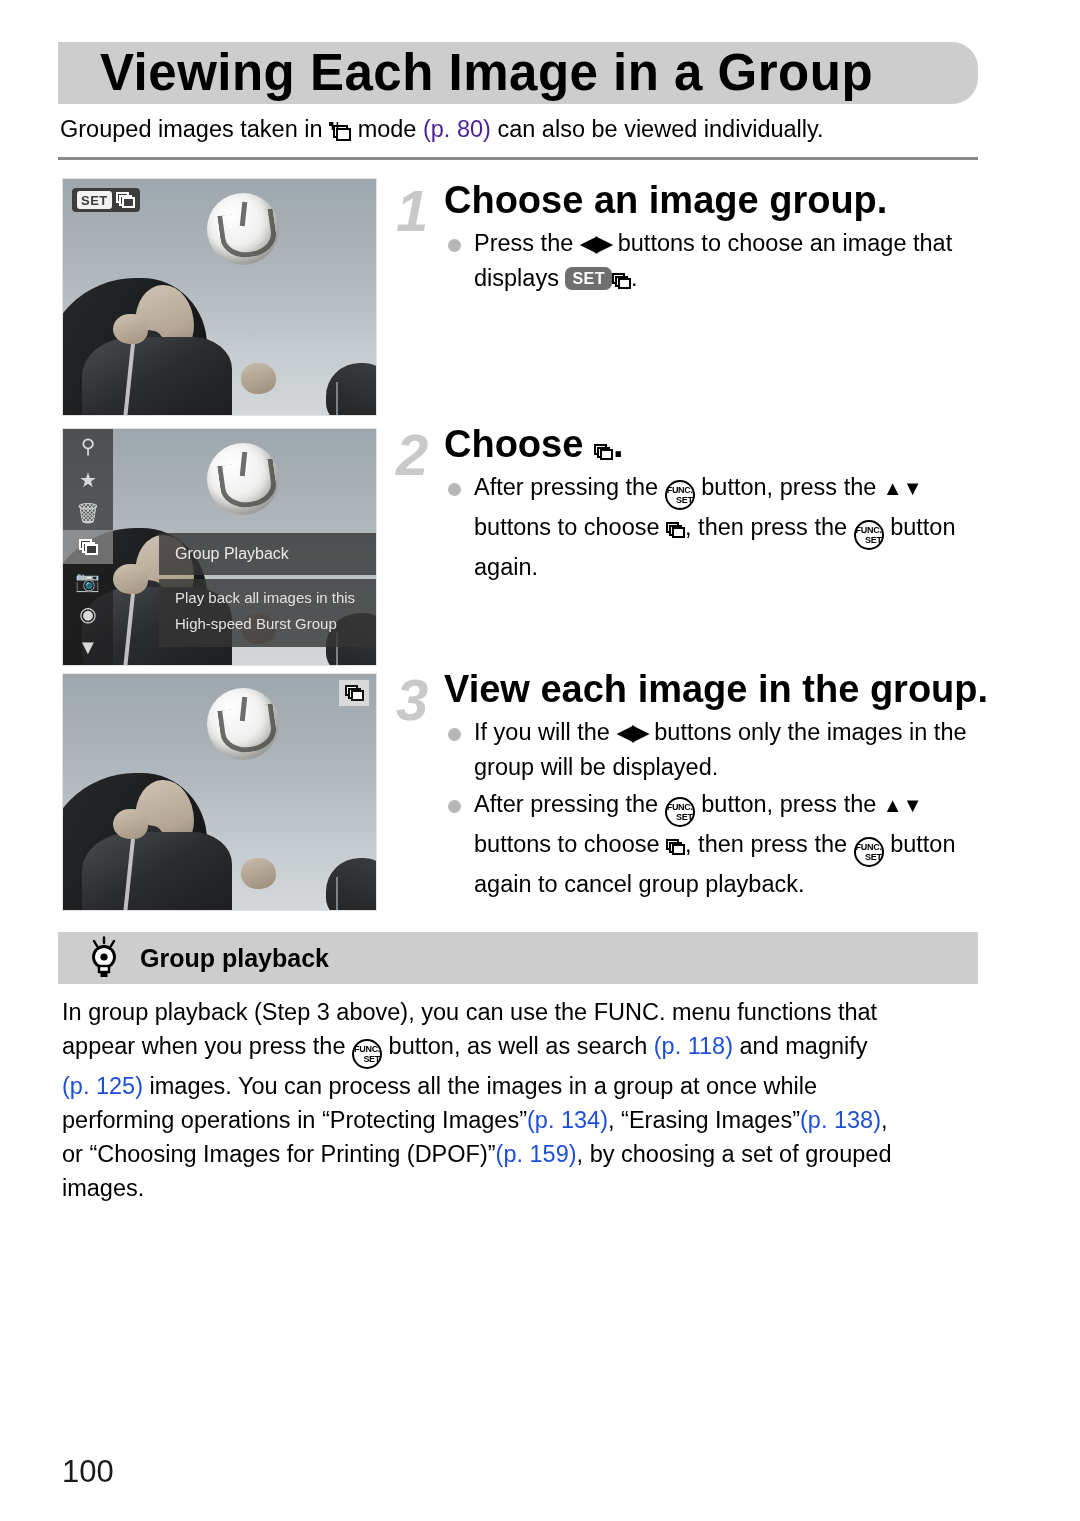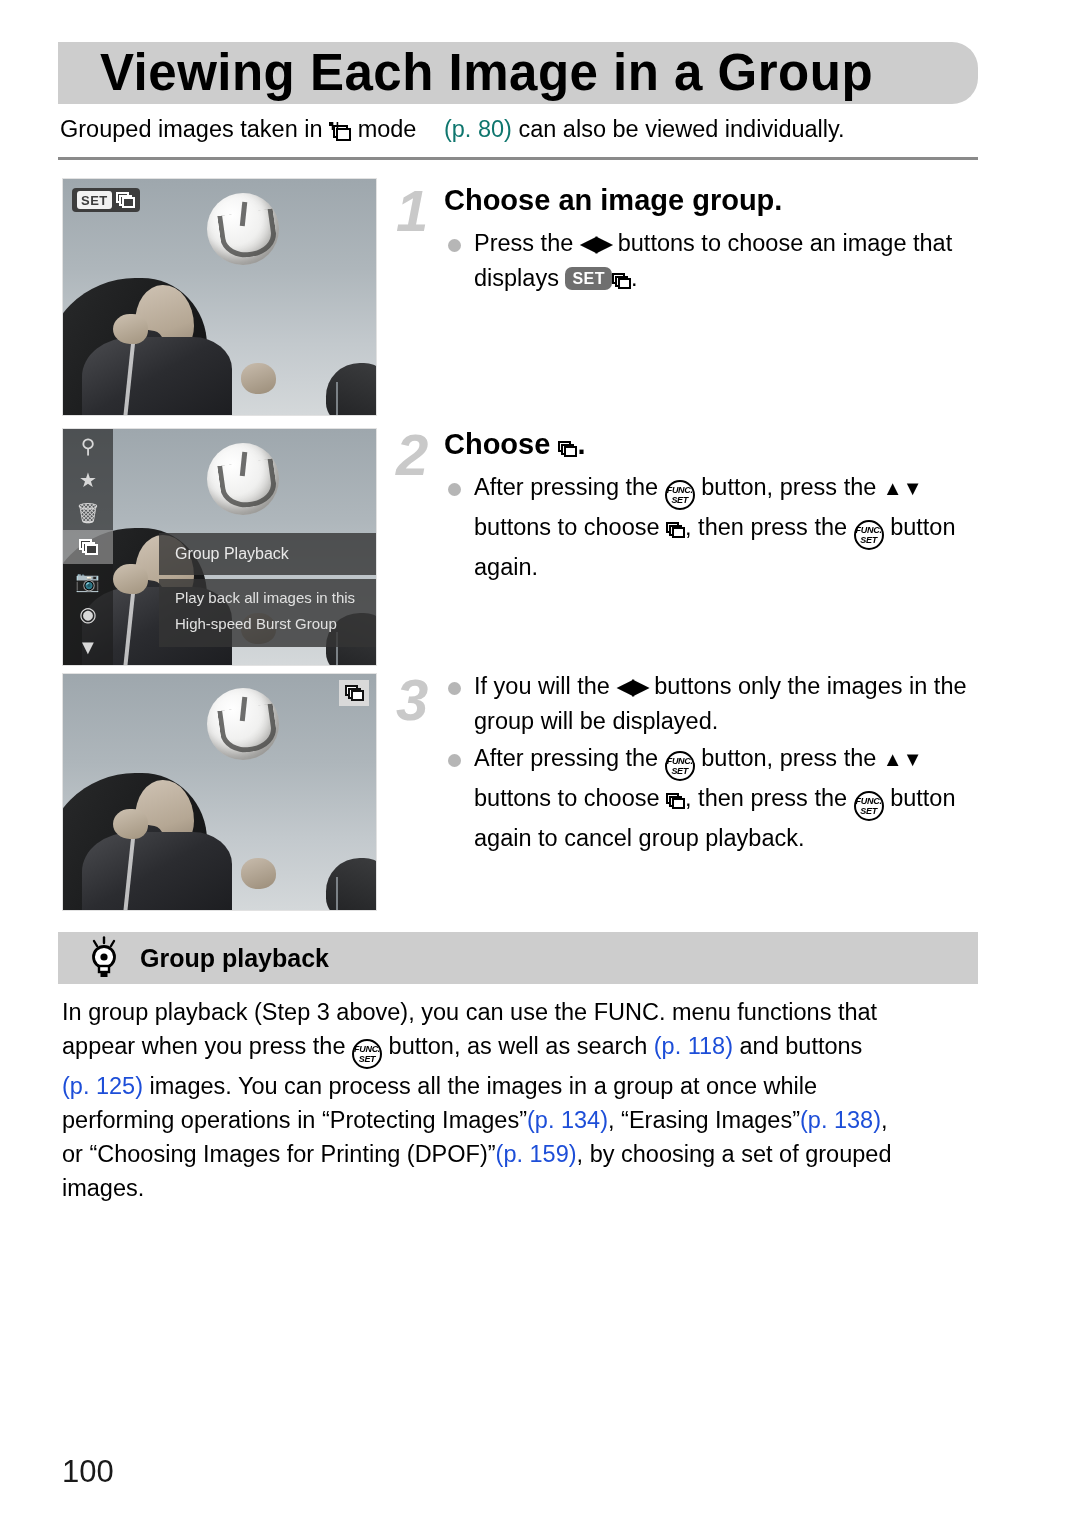--- a/index.html
+++ b/index.html
@@ -40,21 +40,21 @@
 
   #intro-line {
     position: absolute;
     left: 60px;
     top: 112px;
     width: 930px;
     font-size: 23.5px;
     line-height: 34px;
     white-space: nowrap;
   }
-  #intro-line .pref { color: #0f766e; margin-left: 21px; }
+  #intro-line .pref { color: #4c1d95; }
 
   #hrule {
     position: absolute;
     left: 58px;
     top: 157px;
     width: 920px;
     height: 3px;
     background: #8a8a8a;
   }
 
@@ -341,21 +341,21 @@
     left: 0;
     top: 2px;
     font-size: 58px;
     font-weight: bold;
     font-style: italic;
     color: #c9c9c9;
     line-height: 58px;
   }
   .step-head {
     margin: 0 0 6px 48px;
-    font-size: 29px;
+    font-size: 38px;
     font-weight: bold;
     line-height: 40px;
     white-space: nowrap;
   }
   .bullets { margin: 0 0 0 48px; padding: 0; list-style: none; }
   .bullets li {
     position: relative;
     padding-left: 30px;
     font-size: 23.5px;
     line-height: 35px;
@@ -375,22 +375,21 @@
   
   .funcset {
     position: relative;
     display: inline-block;
     width: 30px;
     height: 30px;
     border: 2.5px solid #000;
     border-radius: 50%;
     vertical-align: -8px;
     box-sizing: border-box;
-    text-align: center;
-    font-style: italic;
+    text-align: right;
   }
   .funcset u {
     display: block;
     text-decoration: none;
     font-size: 9px;
     font-weight: bold;
     line-height: 11px;
     margin-top: 3px;
     letter-spacing: -.3px;
   }
@@ -584,20 +583,21 @@
       <span>buttons to choose</span>
       <span class="stack-ico"><i></i><i></i><i></i></span><span>, then press the</span>
       <span class="funcset"><u>FUNC.</u><s>SET</s></span>
       <span>button again.</span>
     </li>
   </ul>
 </div>
 
 <div class="step" id="step-3">
   <div class="step-num">3</div>
+  <div class="step-head">View each image in the group.</div>
   <ul class="bullets">
     <li>
       <span>If you will the</span>
       <span class="lr-arrows">◀▶</span>
       <span>buttons only the images in the group will be displayed.</span>
     </li>
     <li>
       <span>After pressing the</span>
       <span class="funcset"><u>FUNC.</u><s>SET</s></span>
       <span>button, press the</span>
@@ -626,21 +626,21 @@
 
 <div id="tip-body">
   <p>
     <span>In group playback (Step 3 above), you can use the FUNC. menu functions that</span>
   </p>
   <p>
     <span>appear when you press the</span>
     <span class="funcset"><u>FUNC.</u><s>SET</s></span>
     <span>button, as well as search</span>
     <span class="pref">(p. 118)</span>
-    <span>and buttons</span>
+    <span>and magnify</span>
   </p>
   <p>
     <span class="pref">(p. 125)</span>
     <span>images. You can process all the images in a group at once while</span>
   </p>
   <p>
     <span>performing operations in “Protecting Images”</span><span class="pref">(p. 134)</span><span>, “Erasing Images”</span><span class="pref">(p. 138)</span><span>,</span>
   </p>
   <p>
     <span>or “Choosing Images for Printing (DPOF)”</span><span class="pref">(p. 159)</span><span>, by choosing a set of grouped</span>

